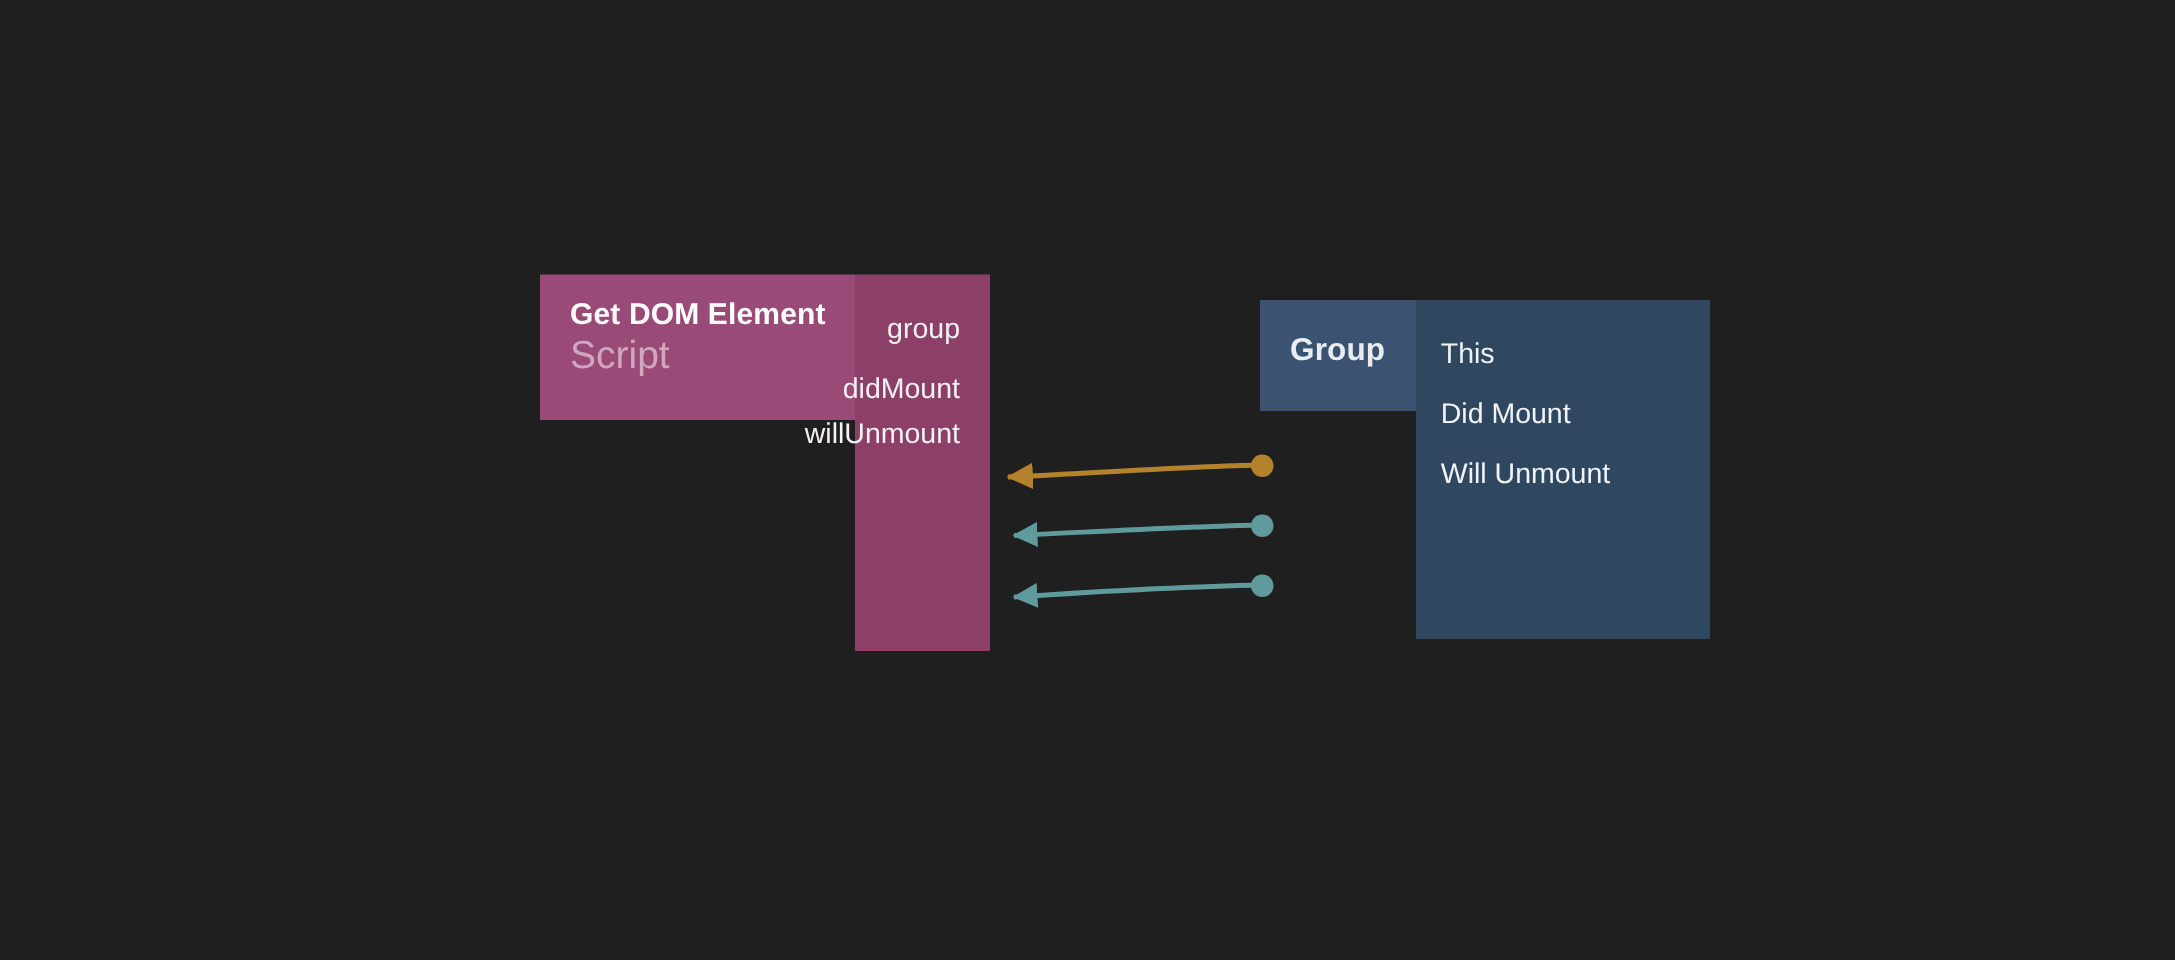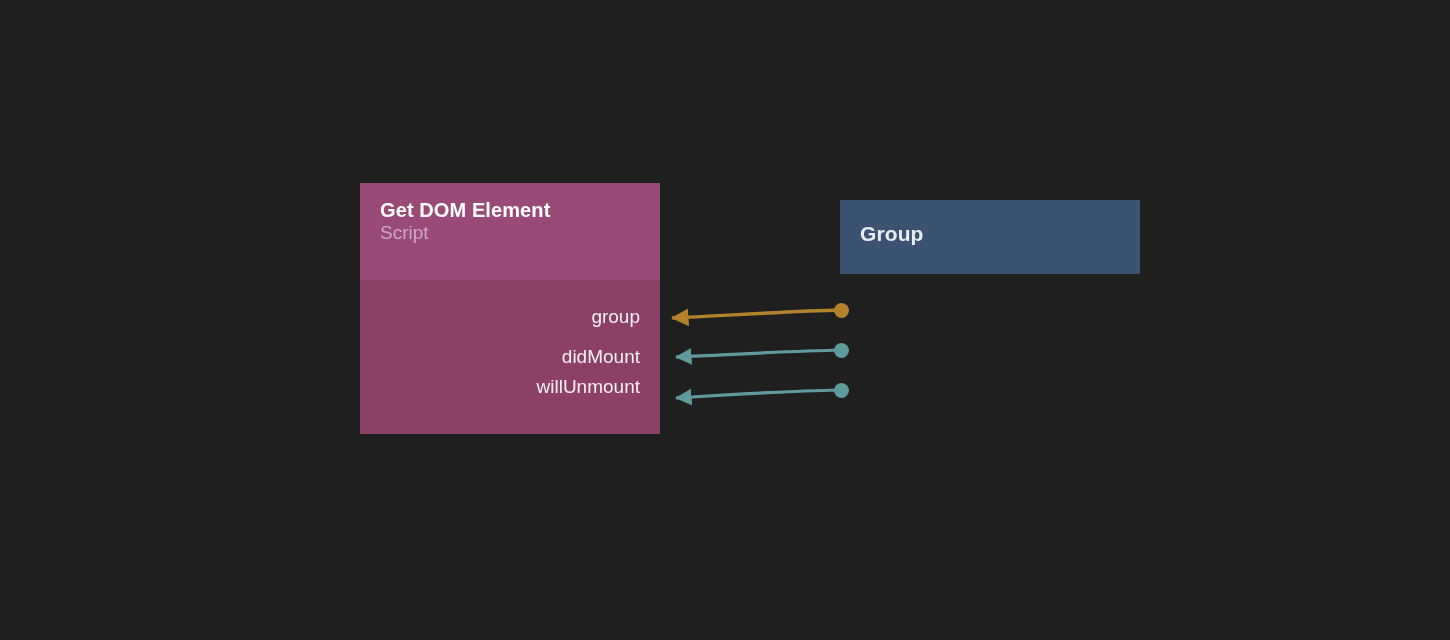--- a/index.html
+++ b/index.html
@@ -33,37 +33,37 @@
     pointer-events: none;
     z-index: 1;
   }
 
   
   .node {
     position: absolute;
     z-index: 2;
     box-sizing: border-box;
     display: flex;
-    flex-direction: column;
+    flex-direction: row;
     overflow: visible;
   }
   .node-header {
     box-sizing: border-box;
     padding: 16px 20px 14px 20px;
   }
   .node-title {
     font-size: 20px;
     font-weight: bold;
     color: #ffffff;
     line-height: 1.15;
     letter-spacing: 0.1px;
     white-space: nowrap;
   }
   .node-subtitle {
-    font-size: 19px;
+    font-size: 26px;
     font-weight: normal;
     line-height: 1.15;
     white-space: nowrap;
   }
   .node-body {
     box-sizing: border-box;
     flex: 1 1 auto;
     position: relative;
   }
 
@@ -183,19 +183,34 @@
         <span class="port-label-out">willUnmount</span>
       </div>
 
     </div>
   </div>
 
   <div class="node" id="node-group">
     <div class="node-header">
       <div class="node-title">Group</div>
     </div>
+    <div class="node-body">
+
+      <div class="port-row-in" style="top: 25px;">
+        <span class="port-label-in">This</span>
+      </div>
+
+      <div class="port-row-in" style="top: 65px;">
+        <span class="port-label-in">Did Mount</span>
+      </div>
+
+      <div class="port-row-in" style="top: 105px;">
+        <span class="port-label-in">Will Unmount</span>
+      </div>
+
+    </div>
   </div>
 
   <div class="port-dot" style="left: 834px; top: 303px; background: #b5822c;"></div>
   <div class="port-dot" style="left: 834px; top: 343px; background: #5f9a9c;"></div>
   <div class="port-dot" style="left: 834px; top: 383px; background: #5f9a9c;"></div>
 
 </div>
 
 </body></html>

